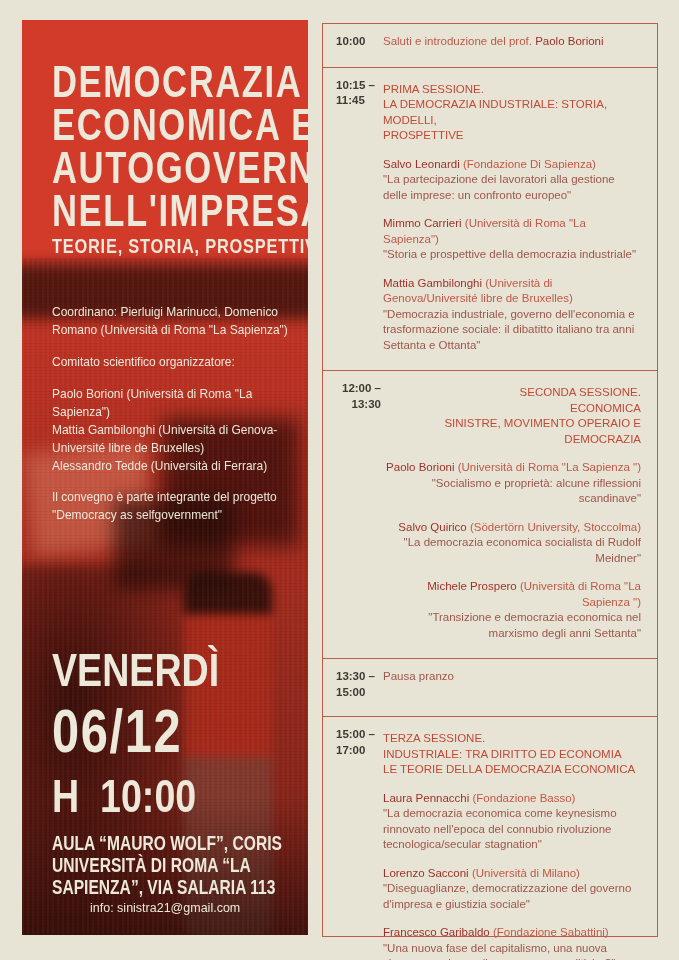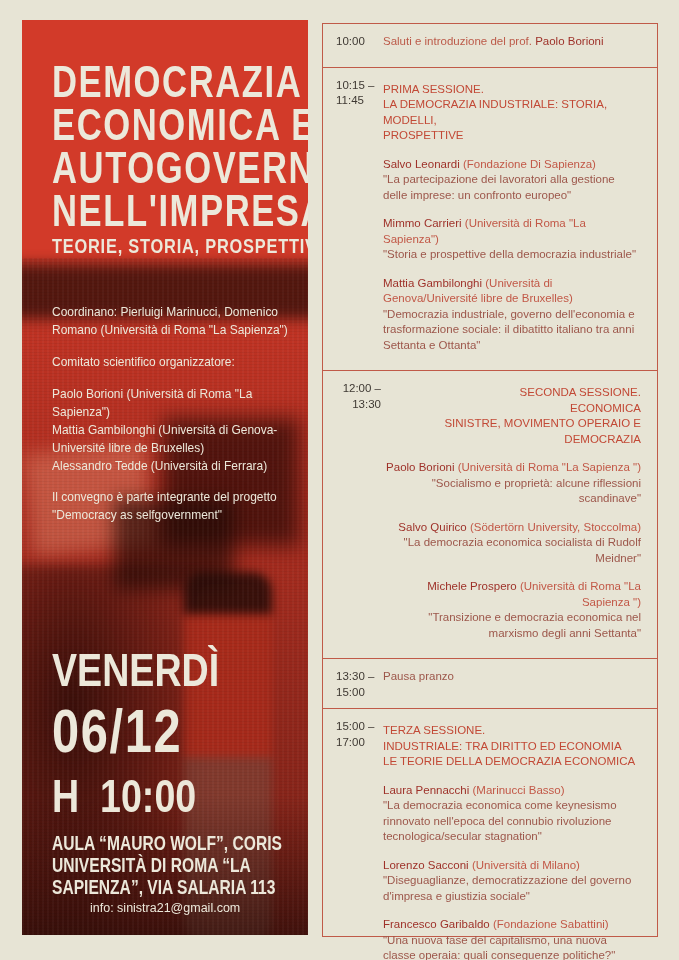--- a/index.html
+++ b/index.html
@@ -78,22 +78,22 @@
     display:flex;flex-direction:column;
     font-size:11.5px;line-height:15.5px;
   }
   .rows-wrap{display:flex;flex-direction:column;}
   .srow{display:flex;box-sizing:border-box;border-bottom:1px solid #c05a48;}
   .srow:nth-child(1){min-height:34px;}
   .srow:nth-child(2){min-height:238px;}
   .srow:nth-child(3){min-height:210px;text-align:right;}
   .srow:nth-child(4){min-height:49px;}
   .srow:nth-child(5){min-height:338px;}
-  .time{width:58px;flex:0 0 58px;box-sizing:border-box;padding:10px 0 8px 13px;
-    font-weight:normal;color:#3f3933;}
+  .time{width:58px;flex:0 0 58px;box-sizing:border-box;padding:10px 0 16px 13px;
+    font-weight:bold;color:#3f3933;}
   .rcontent{flex:1;padding:10px 16px 4px 2px;}
   .session-title{color:#c24936;margin:4px 0 13px;font-weight:500;}
   .speaker,.intro,.break-label{margin:0 0 13px;}
   .sp-name{color:#9e3129;font-weight:normal;}
   .sp-affil{color:#c25847;}
   .sp-talk{color:#9d574b;}
   .sp-talk.block{display:block;}
   .body-red{color:#bc5a49;}
   .break-label{color:#9d574b;}
 </style>
@@ -202,20 +202,20 @@
         <div class="time">
           <div class="tline">15:00 –</div>
           <div class="tline">17:00</div>
         </div>
         <div class="rcontent">
           <div class="session-title">
             <div class="stline">TERZA SESSIONE.</div>
             <div class="stline">INDUSTRIALE: TRA DIRITTO ED ECONOMIA</div>
             <div class="stline">LE TEORIE DELLA DEMOCRAZIA ECONOMICA</div>
           </div>
-          <p class="speaker"><strong class="sp-name">Laura Pennacchi</strong> <span class="sp-affil">(Marinucci Basso)</span><span class="sp-talk block">"La democrazia economica come keynesismo rinnovato nell'epoca del connubio rivoluzione tecnologica/secular stagnation"</span></p>
+          <p class="speaker"><strong class="sp-name">Laura Pennacchi</strong> <span class="sp-affil">(Fondazione Basso)</span><span class="sp-talk block">"La democrazia economica come keynesismo rinnovato nell'epoca del connubio rivoluzione tecnologica/secular stagnation"</span></p>
           <p class="speaker"><strong class="sp-name">Lorenzo Sacconi</strong> <span class="sp-affil">(Università di Milano)</span><span class="sp-talk block">"Diseguaglianze, democratizzazione del governo d'impresa e giustizia sociale"</span></p>
           <p class="speaker"><strong class="sp-name">Francesco Garibaldo</strong> <span class="sp-affil">(Fondazione Sabattini)</span><span class="sp-talk block">"Una nuova fase del capitalismo, una nuova classe operaia: quali conseguenze politiche?"</span></p>
         </div>
       </div>
     </div>
 
 </div>
 
 </body></html>

